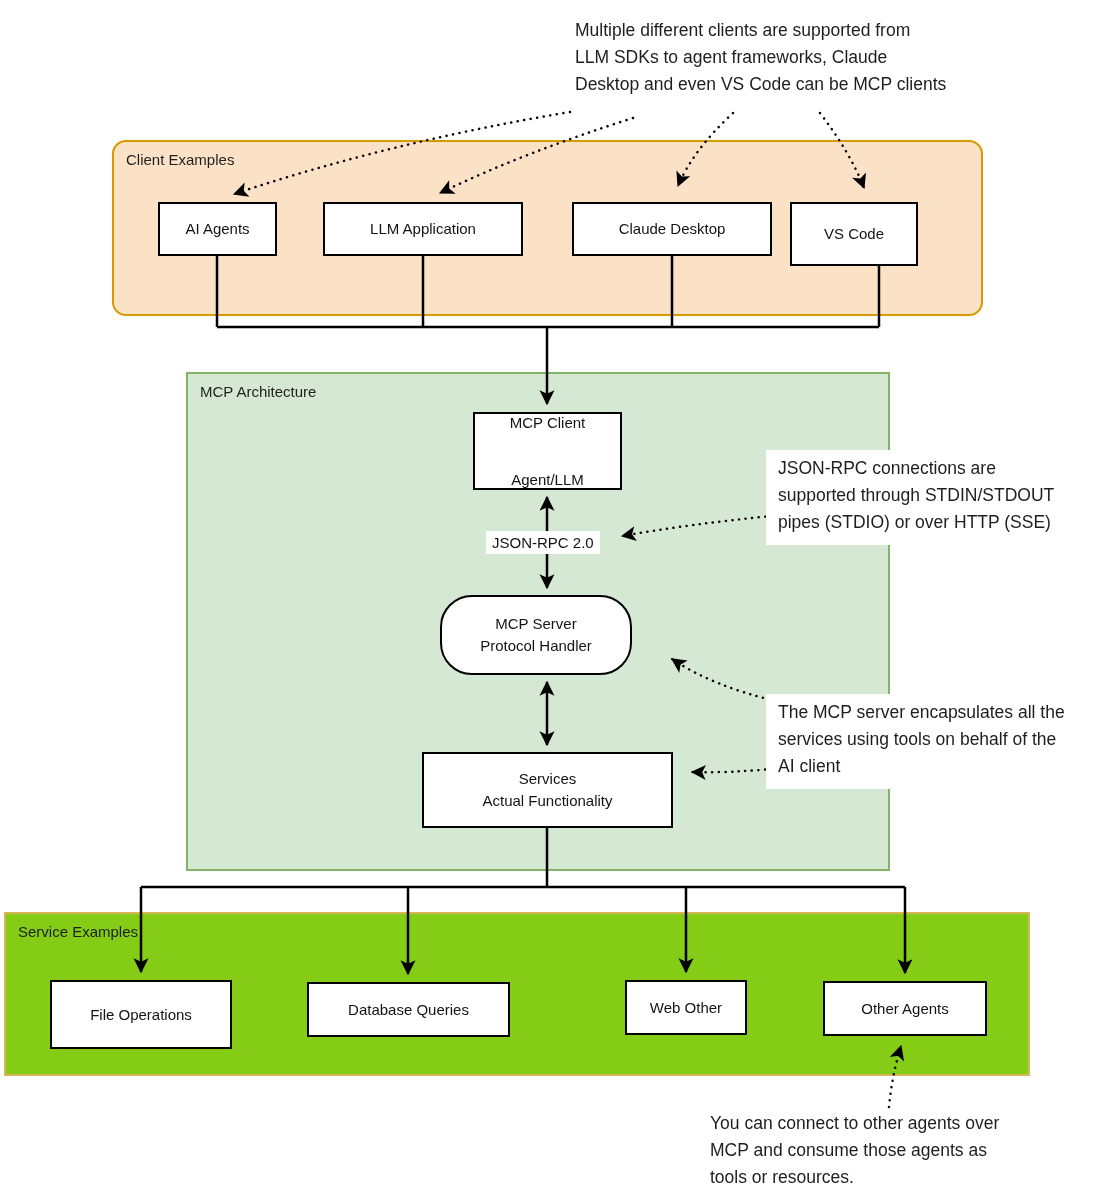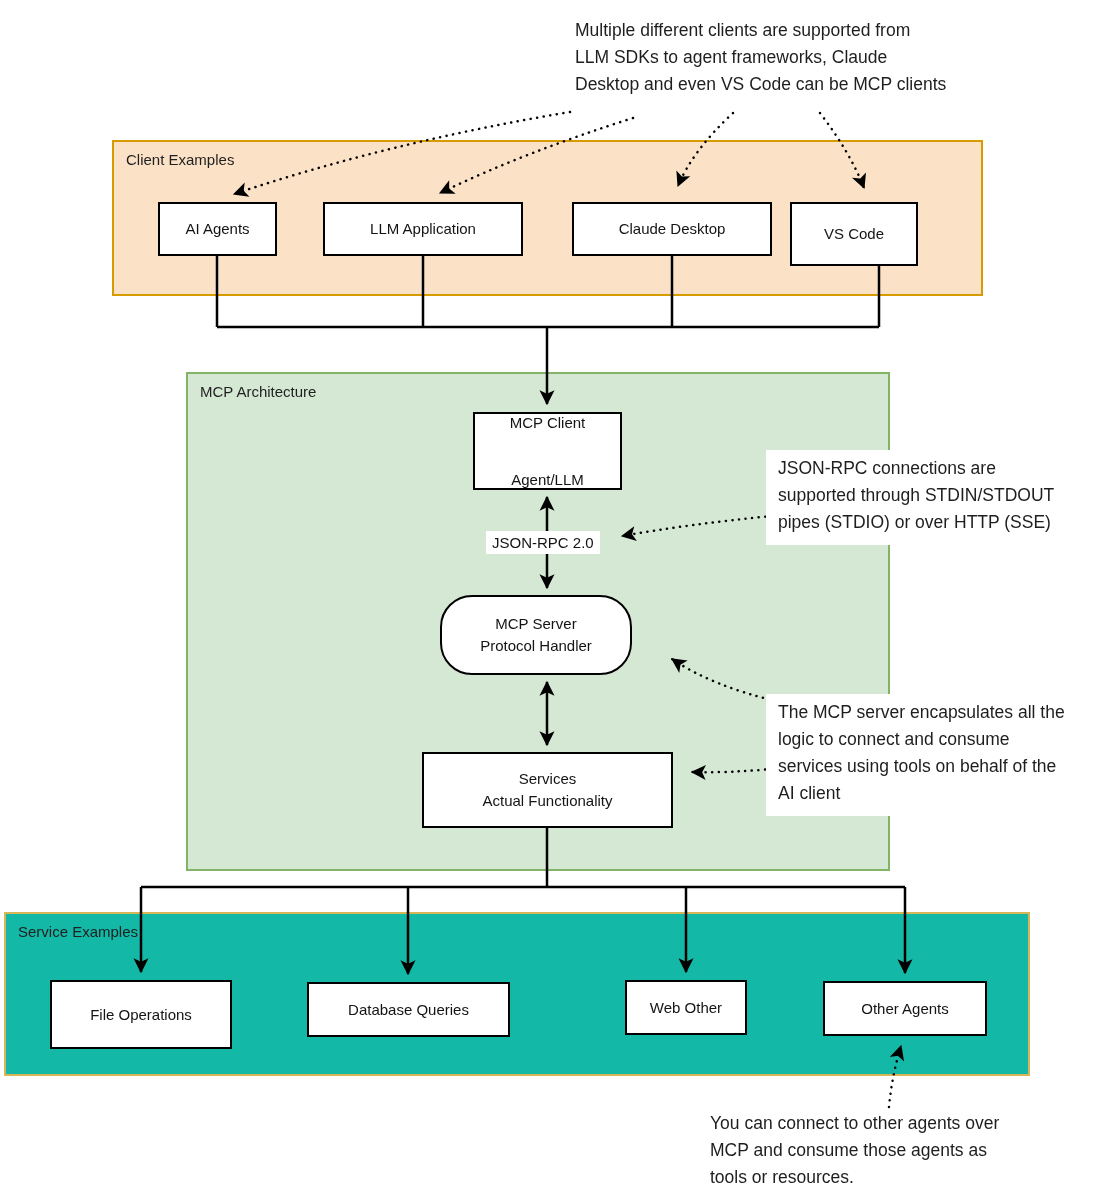--- a/index.html
+++ b/index.html
@@ -2,23 +2,23 @@
 <html><head>
 <meta charset="utf-8">
 <style>
   html,body { margin:0; padding:0; background:#fff; }
   .canvas {
     position:relative; width:1100px; height:1204px; background:#ffffff;
     font-family:"Liberation Sans", sans-serif; overflow:hidden;
   }
   .group { position:absolute; box-sizing:border-box; border:2px solid; z-index:1; }
   .group .group-label { position:absolute; top:9px; left:12px; font-size:15px; color:#1f1f1f; }
-  .group.client-examples { left:112px; top:140px; width:871px; height:156px; background:#fbe2c7; border-color:#d79b00; }
+  .group.client-examples { left:112px; top:140px; width:871px; height:176px; background:#fbe2c7; border-color:#d79b00;border-radius:14px; }
   .group.mcp-architecture { left:186px; top:372px; width:704px; height:499px; background:#d5e8d4; border-color:#82b366; }
-  .group.service-examples { left:4px; top:912px; width:1026px; height:164px; background:#14b8a6; border-color:#d6b656; }
+  .group.service-examples { left:4px; top:912px; width:1026px; height:164px; background:#84cc16; border-color:#d6b656; }
 
   .wires { position:absolute; left:0; top:0; z-index:2; }
   .wire { stroke:#000; stroke-width:2.5; fill:none; }
   .wire.dotted { stroke-dasharray:0.1 6.5; stroke-linecap:round; }
 
   .node {
     position:absolute; box-sizing:border-box; background:#ffffff; border:2px solid #000;
     display:flex; flex-direction:column; align-items:center; justify-content:center;
     font-size:15px; line-height:1.45; color:#141414; text-align:center; z-index:3;
   }
@@ -142,21 +142,20 @@
   </div>
 
   <div class="annotation on-white jsonrpc-note">
     <div>JSON-RPC connections are</div>
     <div>supported through STDIN/STDOUT</div>
     <div>pipes (STDIO) or over HTTP (SSE)</div>
   </div>
 
   <div class="annotation on-white server-note">
     <div>The MCP server encapsulates all the</div>
-    <div>logic to connect and consume</div>
     <div>services using tools on behalf of the</div>
     <div>AI client</div>
   </div>
 
   <div class="annotation agents-note">
     <div>You can connect to other agents over</div>
     <div>MCP and consume those agents as</div>
     <div>tools or resources.</div>
   </div>
 

